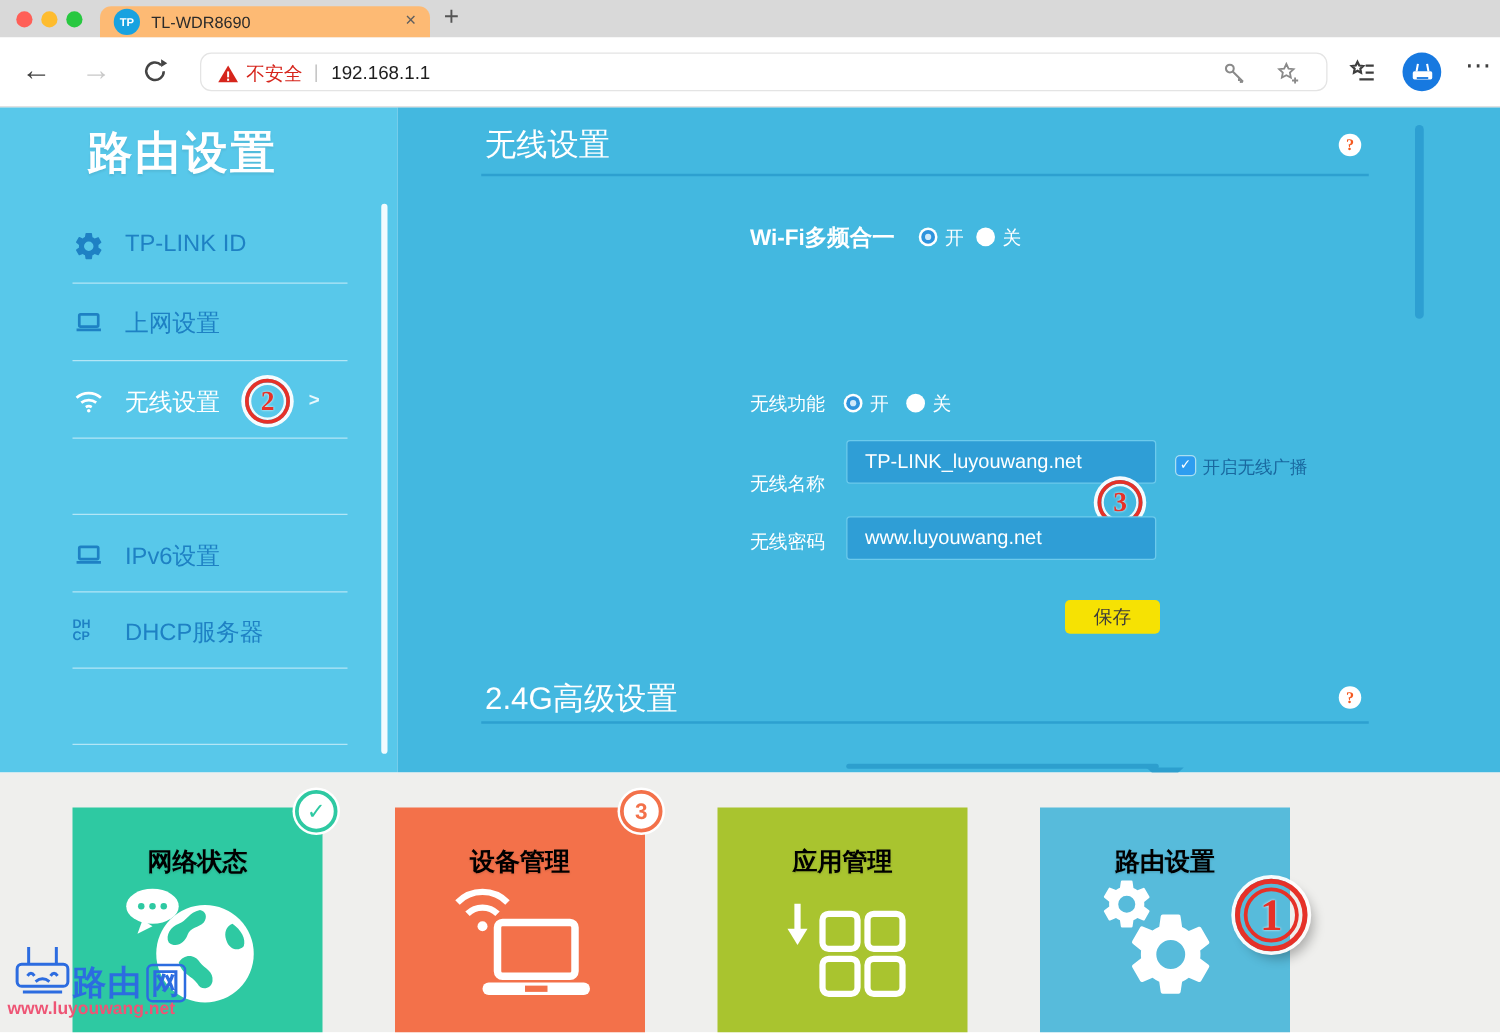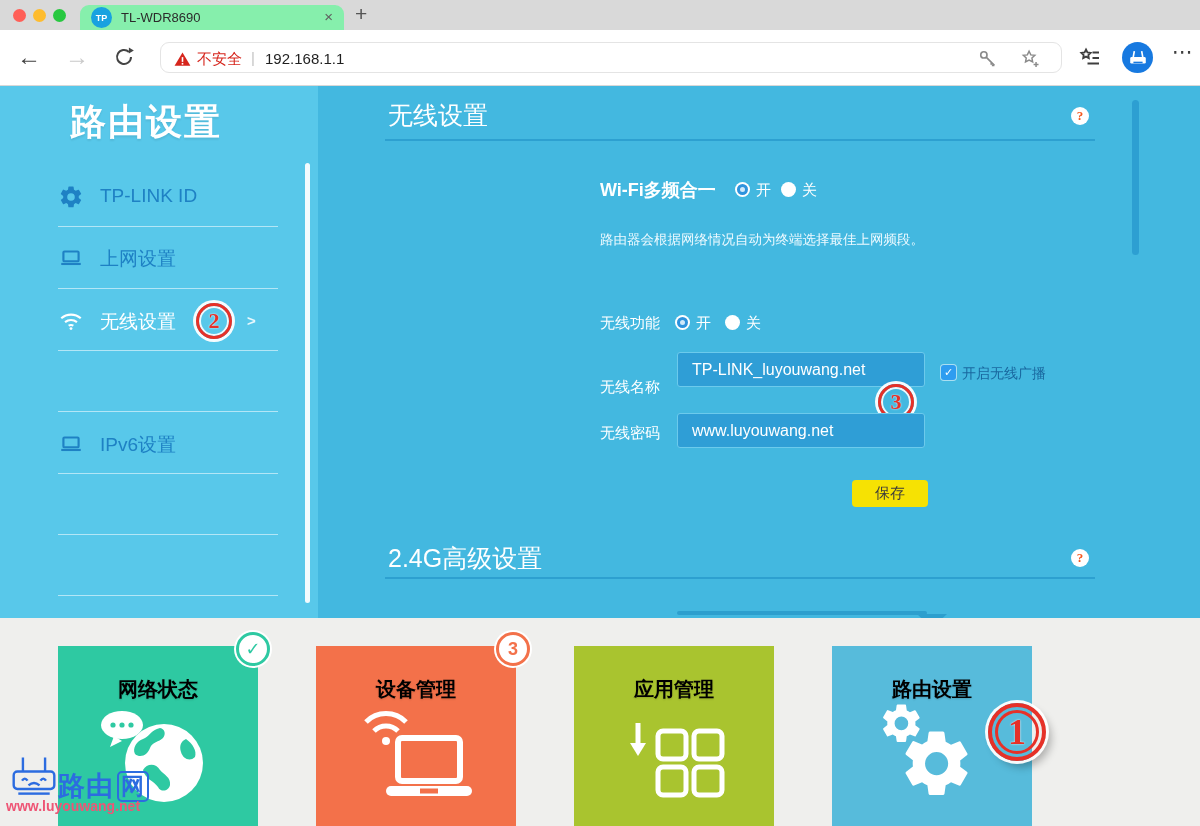--- a/index.html
+++ b/index.html
@@ -5,21 +5,21 @@
   * { margin:0; padding:0; box-sizing:border-box; }
   body { font-family:"Liberation Sans","DejaVu Sans",sans-serif; }
   .screen { position:relative; width:1200px; height:826px; overflow:hidden; background:#fff; }
 
   
   .tabbar { position:absolute; left:0; top:0; width:1200px; height:30px; background:#d9d9d9; }
   .light { position:absolute; top:9px; width:13px; height:13px; border-radius:50%; }
   .light.red { left:13px; background:#ff5f57; }
   .light.yellow { left:33px; background:#febc2e; }
   .light.green { left:53px; background:#28c840; }
-  .tab { position:absolute; left:80px; top:5px; width:264px; height:25px; background:#86efac; border-radius:9px 9px 0 0; }
+  .tab { position:absolute; left:80px; top:5px; width:264px; height:25px; background:#fdba74; border-radius:9px 9px 0 0; }
   .favicon { position:absolute; left:11px; top:2px; width:21px; height:21px; border-radius:50%; background:#18a2e0; color:#fff; font-size:9px; font-weight:bold; display:flex; align-items:center; justify-content:center; }
   .tab-title { position:absolute; left:41px; top:5px; font-size:13px; color:#2b2b2b; }
   .tab-close { position:absolute; right:11px; top:3px; font-size:15px; color:#5f5f5f; cursor:pointer; }
   .newtab { position:absolute; left:355px; top:2px; font-size:21px; color:#555; }
 
   .toolbar { position:absolute; left:0; top:30px; width:1200px; height:56px; background:#fff; border-bottom:1px solid #d8d8d8; }
   .nav-glyph { position:absolute; font-size:24px; line-height:30px; }
   .back { left:17px; top:12px; color:#3e3e3e; }
   .forward { left:65px; top:12px; color:#c9c9c9; }
   .refresh { position:absolute; left:112px; top:15px; }
@@ -210,39 +210,45 @@
         <span class="ic">
           <svg width="26" height="26" viewBox="0 0 24 24" fill="none" stroke="currentColor" stroke-width="2">
               <rect x="5" y="6" width="14" height="9" rx="1"></rect>
               <path d="M3 17.5h18"></path>
             </svg>
         </span>
         <span class="lbl">IPv6设置</span>
       </div>
       <div class="msep" style="top:387px"></div>
 
+      <div class="mrow" style="top:403px">
+        <span class="ic dhcp-ic">
+          <span>DH</span><br>
+          <span>CP</span>
+        </span>
+        <span class="lbl">DHCP服务器</span>
+      </div>
       <div class="msep" style="top:448px"></div>
 
       <div class="msep" style="top:509px"></div>
 
       <div class="side-scroll"></div>
     </div>
 
     <div class="main">
       <div class="h1">无线设置</div>
       <div class="rule rule1"></div>
       <div class="help help1">?</div>
 
       <div class="merge-lbl">Wi-Fi多频合一</div>
       <span class="radio sel" style="left:417px; top:96px"></span>
       <span class="rlbl" style="left:438px; top:95px">开</span>
       <span class="radio" style="left:463px; top:96px"></span>
       <span class="rlbl" style="left:484px; top:95px">关</span>
 
-      <div class="desc" style="top:145px">路由器会根据网络情况自动为终端选择最佳上网频段。</div>
 
       <div class="flbl" style="left:282px; top:228px">无线功能</div>
       <span class="radio sel" style="left:357px; top:229px"></span>
       <span class="rlbl" style="left:378px; top:228px">开</span>
       <span class="radio" style="left:407px; top:229px"></span>
       <span class="rlbl" style="left:428px; top:228px">关</span>
 
       <div class="flbl" style="left:282px; top:292px">无线名称</div>
       <input class="field" style="left: 359px; top: 266px;" value="TP-LINK_luyouwang.net">
       <div class="checkbox">✓</div>

